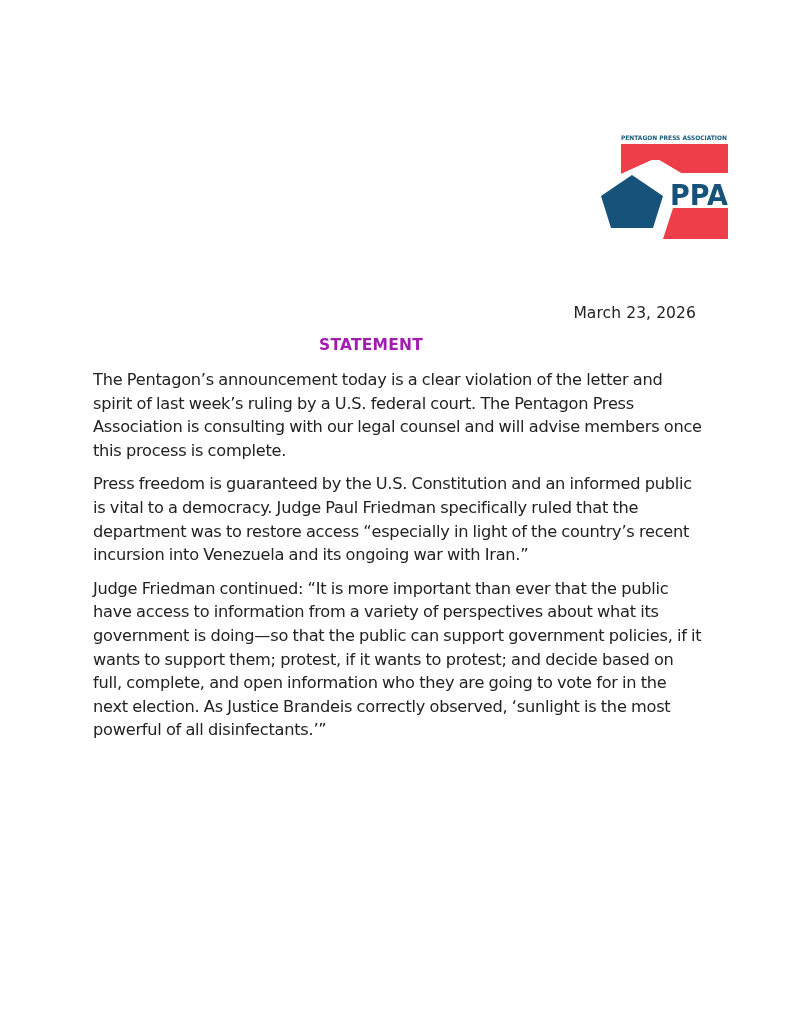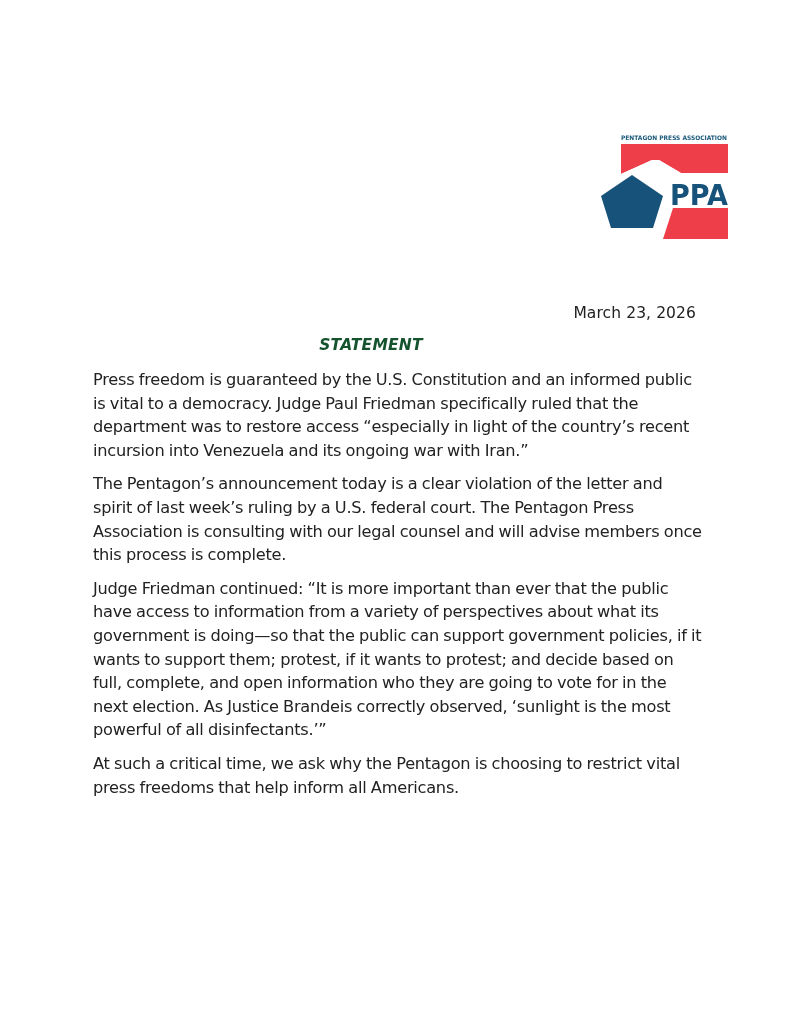--- a/index.html
+++ b/index.html
@@ -33,23 +33,22 @@
       margin-top: 36px;
     }
     .heading {
       position: absolute;
       left: 0;
       width: 742px;
       top: 336px;
       text-align: center;
       font-weight: bold;
       font-size: 15.5px;
-      color: #14532d;
+      color: #a21caf;
       letter-spacing: 0.2px;
-      font-style: italic;
     }
     .body {
       position: absolute;
       left: 93px;
       top: 368px;
       width: 612px;
       font-size: 16.2px;
       line-height: 23.6px;
       letter-spacing: -0.25px;
       word-spacing: -0.5px;
@@ -75,17 +74,16 @@
 
     <polygon points="76,76 131,76 131,107 66,107" fill="#ee3e4a"></polygon>
   </svg>
 </div>
 
 <div class="date">March 23, 2026</div>
 
 <div class="heading">STATEMENT</div>
 
 <div class="body">
+  <p>The Pentagon’s announcement today is a clear violation of the letter and spirit of last week’s ruling by a U.S. federal court. The Pentagon Press Association is consulting with our legal counsel and will advise members once this process is complete.</p>
   <p>Press freedom is guaranteed by the U.S. Constitution and an informed public is vital to a democracy. Judge Paul Friedman specifically ruled that the department was to restore access “especially in light of the country’s recent incursion into Venezuela and its ongoing war with Iran.”</p>
-  <p>The Pentagon’s announcement today is a clear violation of the letter and spirit of last week’s ruling by a U.S. federal court. The Pentagon Press Association is consulting with our legal counsel and will advise members once this process is complete.</p>
   <p>Judge Friedman continued: “It is more important than ever that the public have access to information from a variety of perspectives about what its government is doing—so that the public can support government policies, if it wants to support them; protest, if it wants to protest; and decide based on full, complete, and open information who they are going to vote for in the next election. As Justice Brandeis correctly observed, ‘sunlight is the most powerful of all disinfectants.’”</p>
-  <p>At such a critical time, we ask why the Pentagon is choosing to restrict vital press freedoms that help inform all Americans.</p>
 </div>
 
 </body></html>

